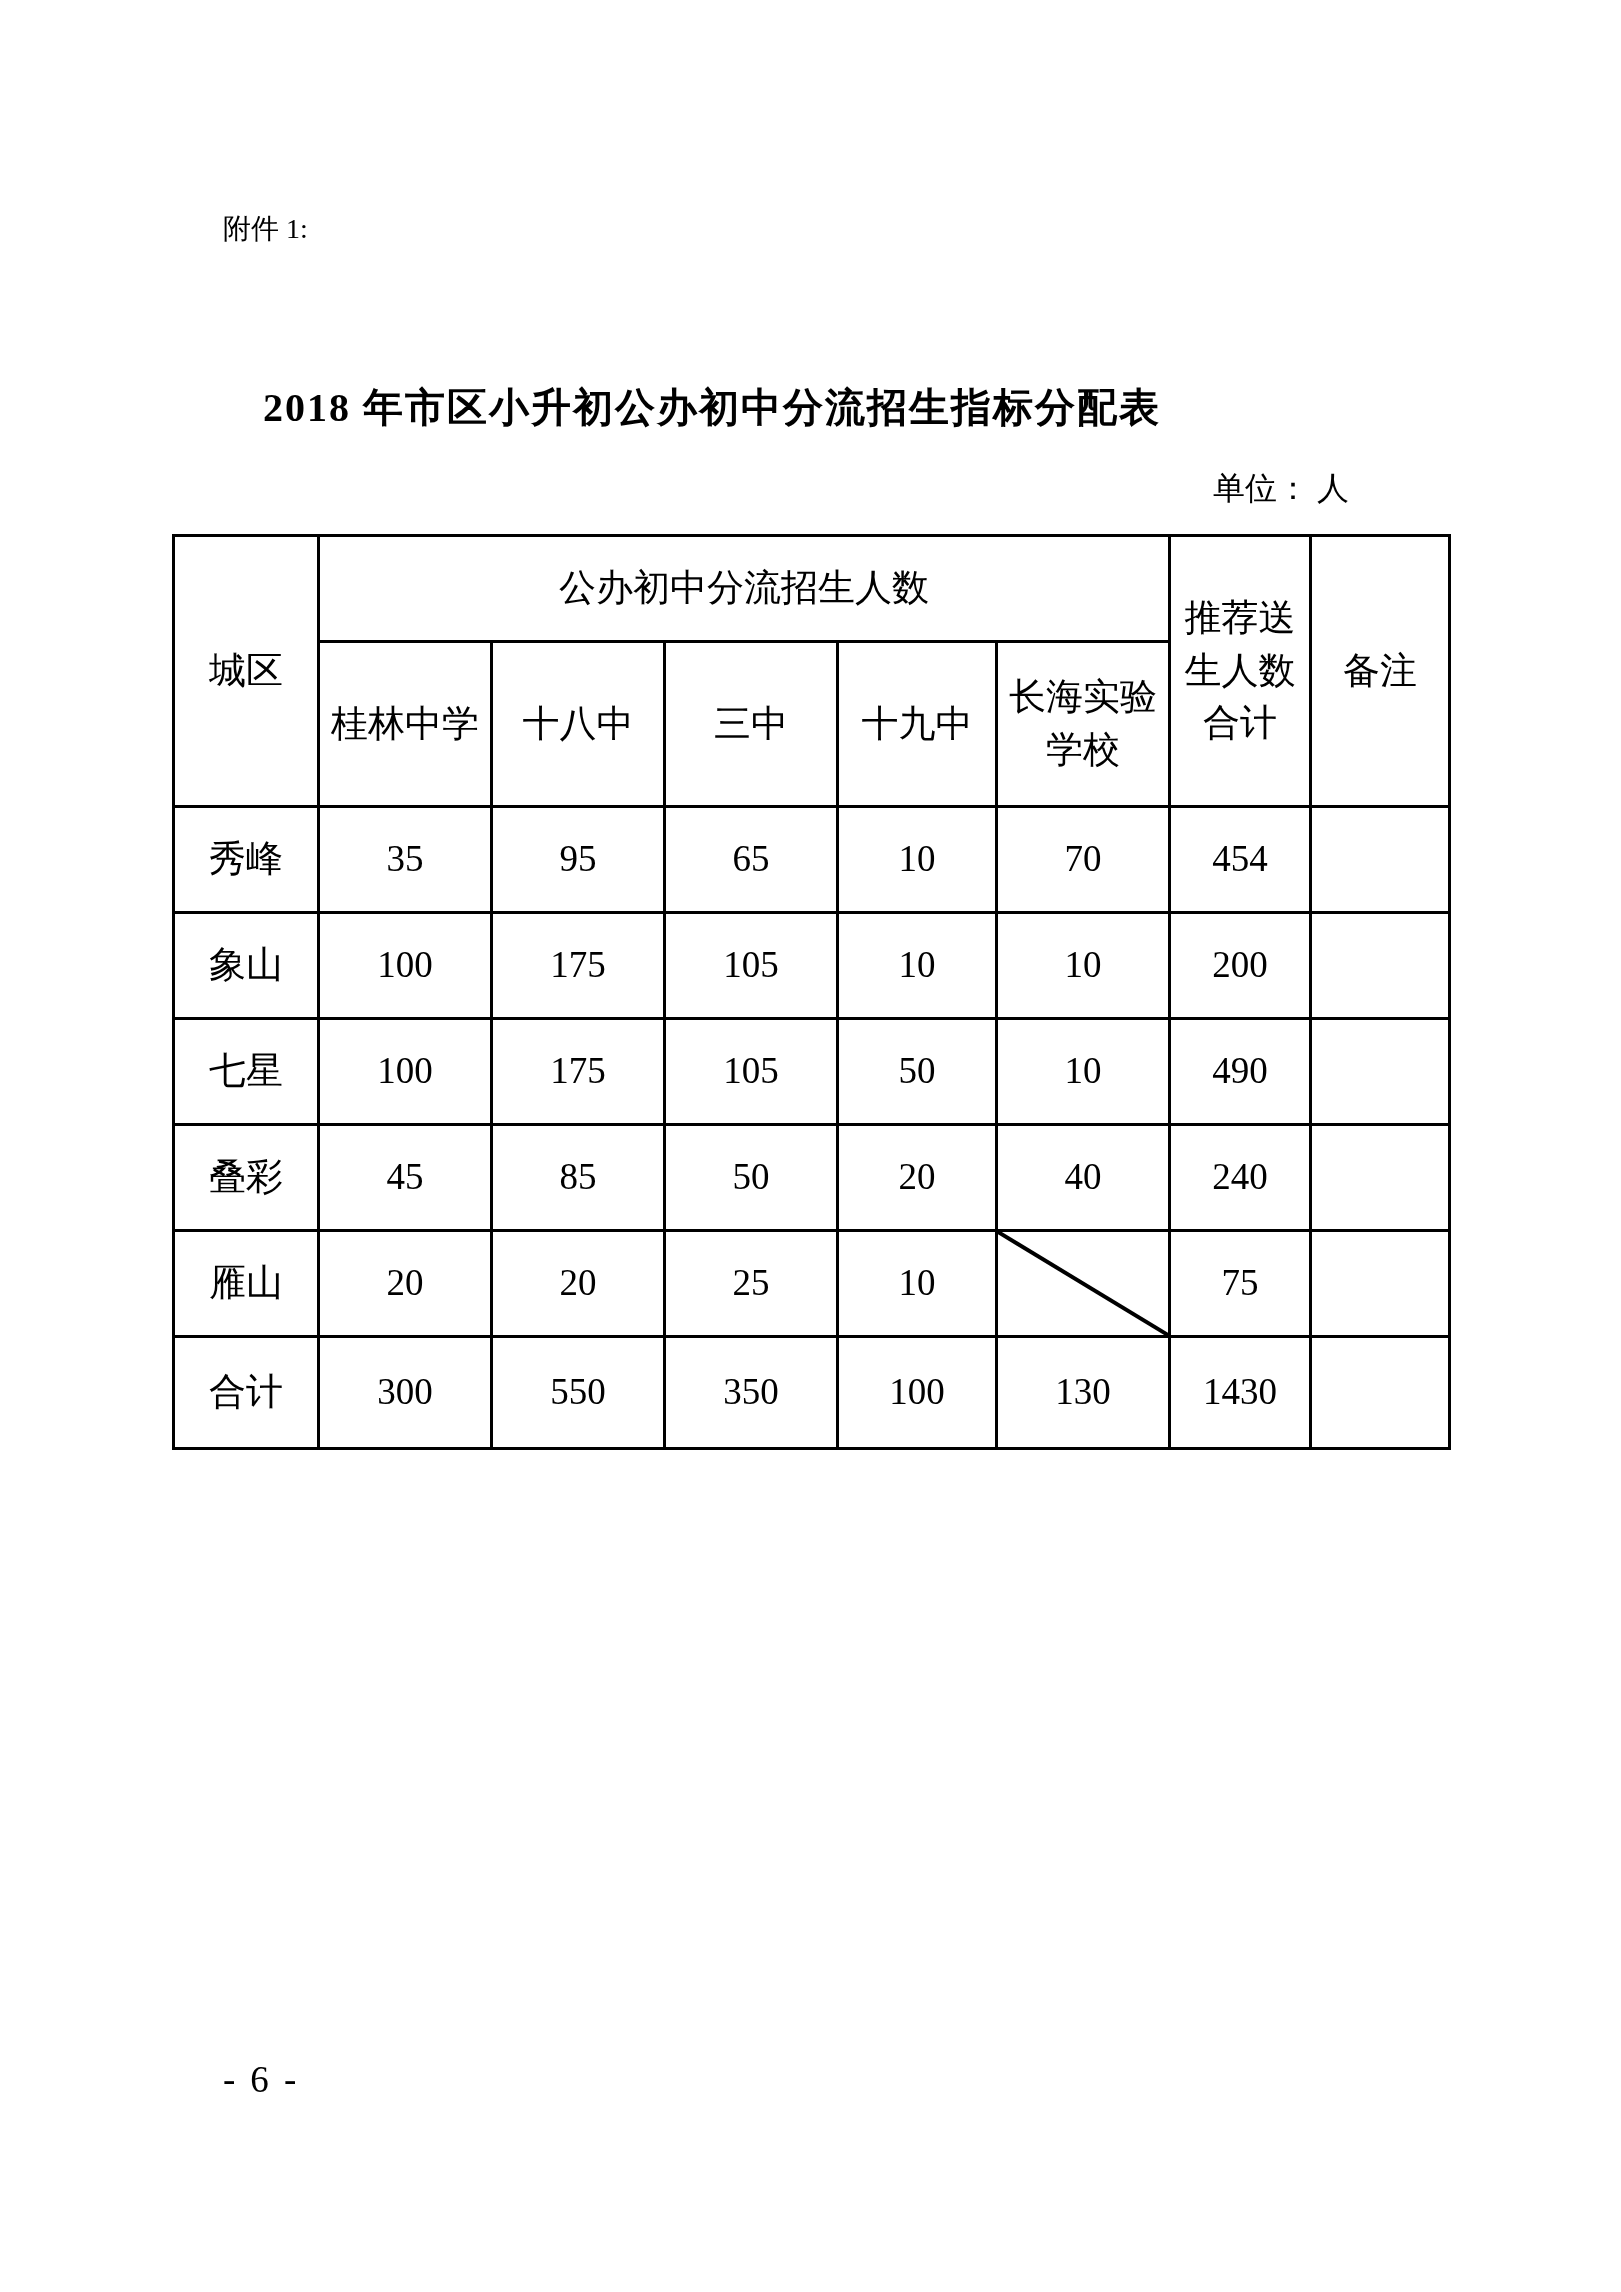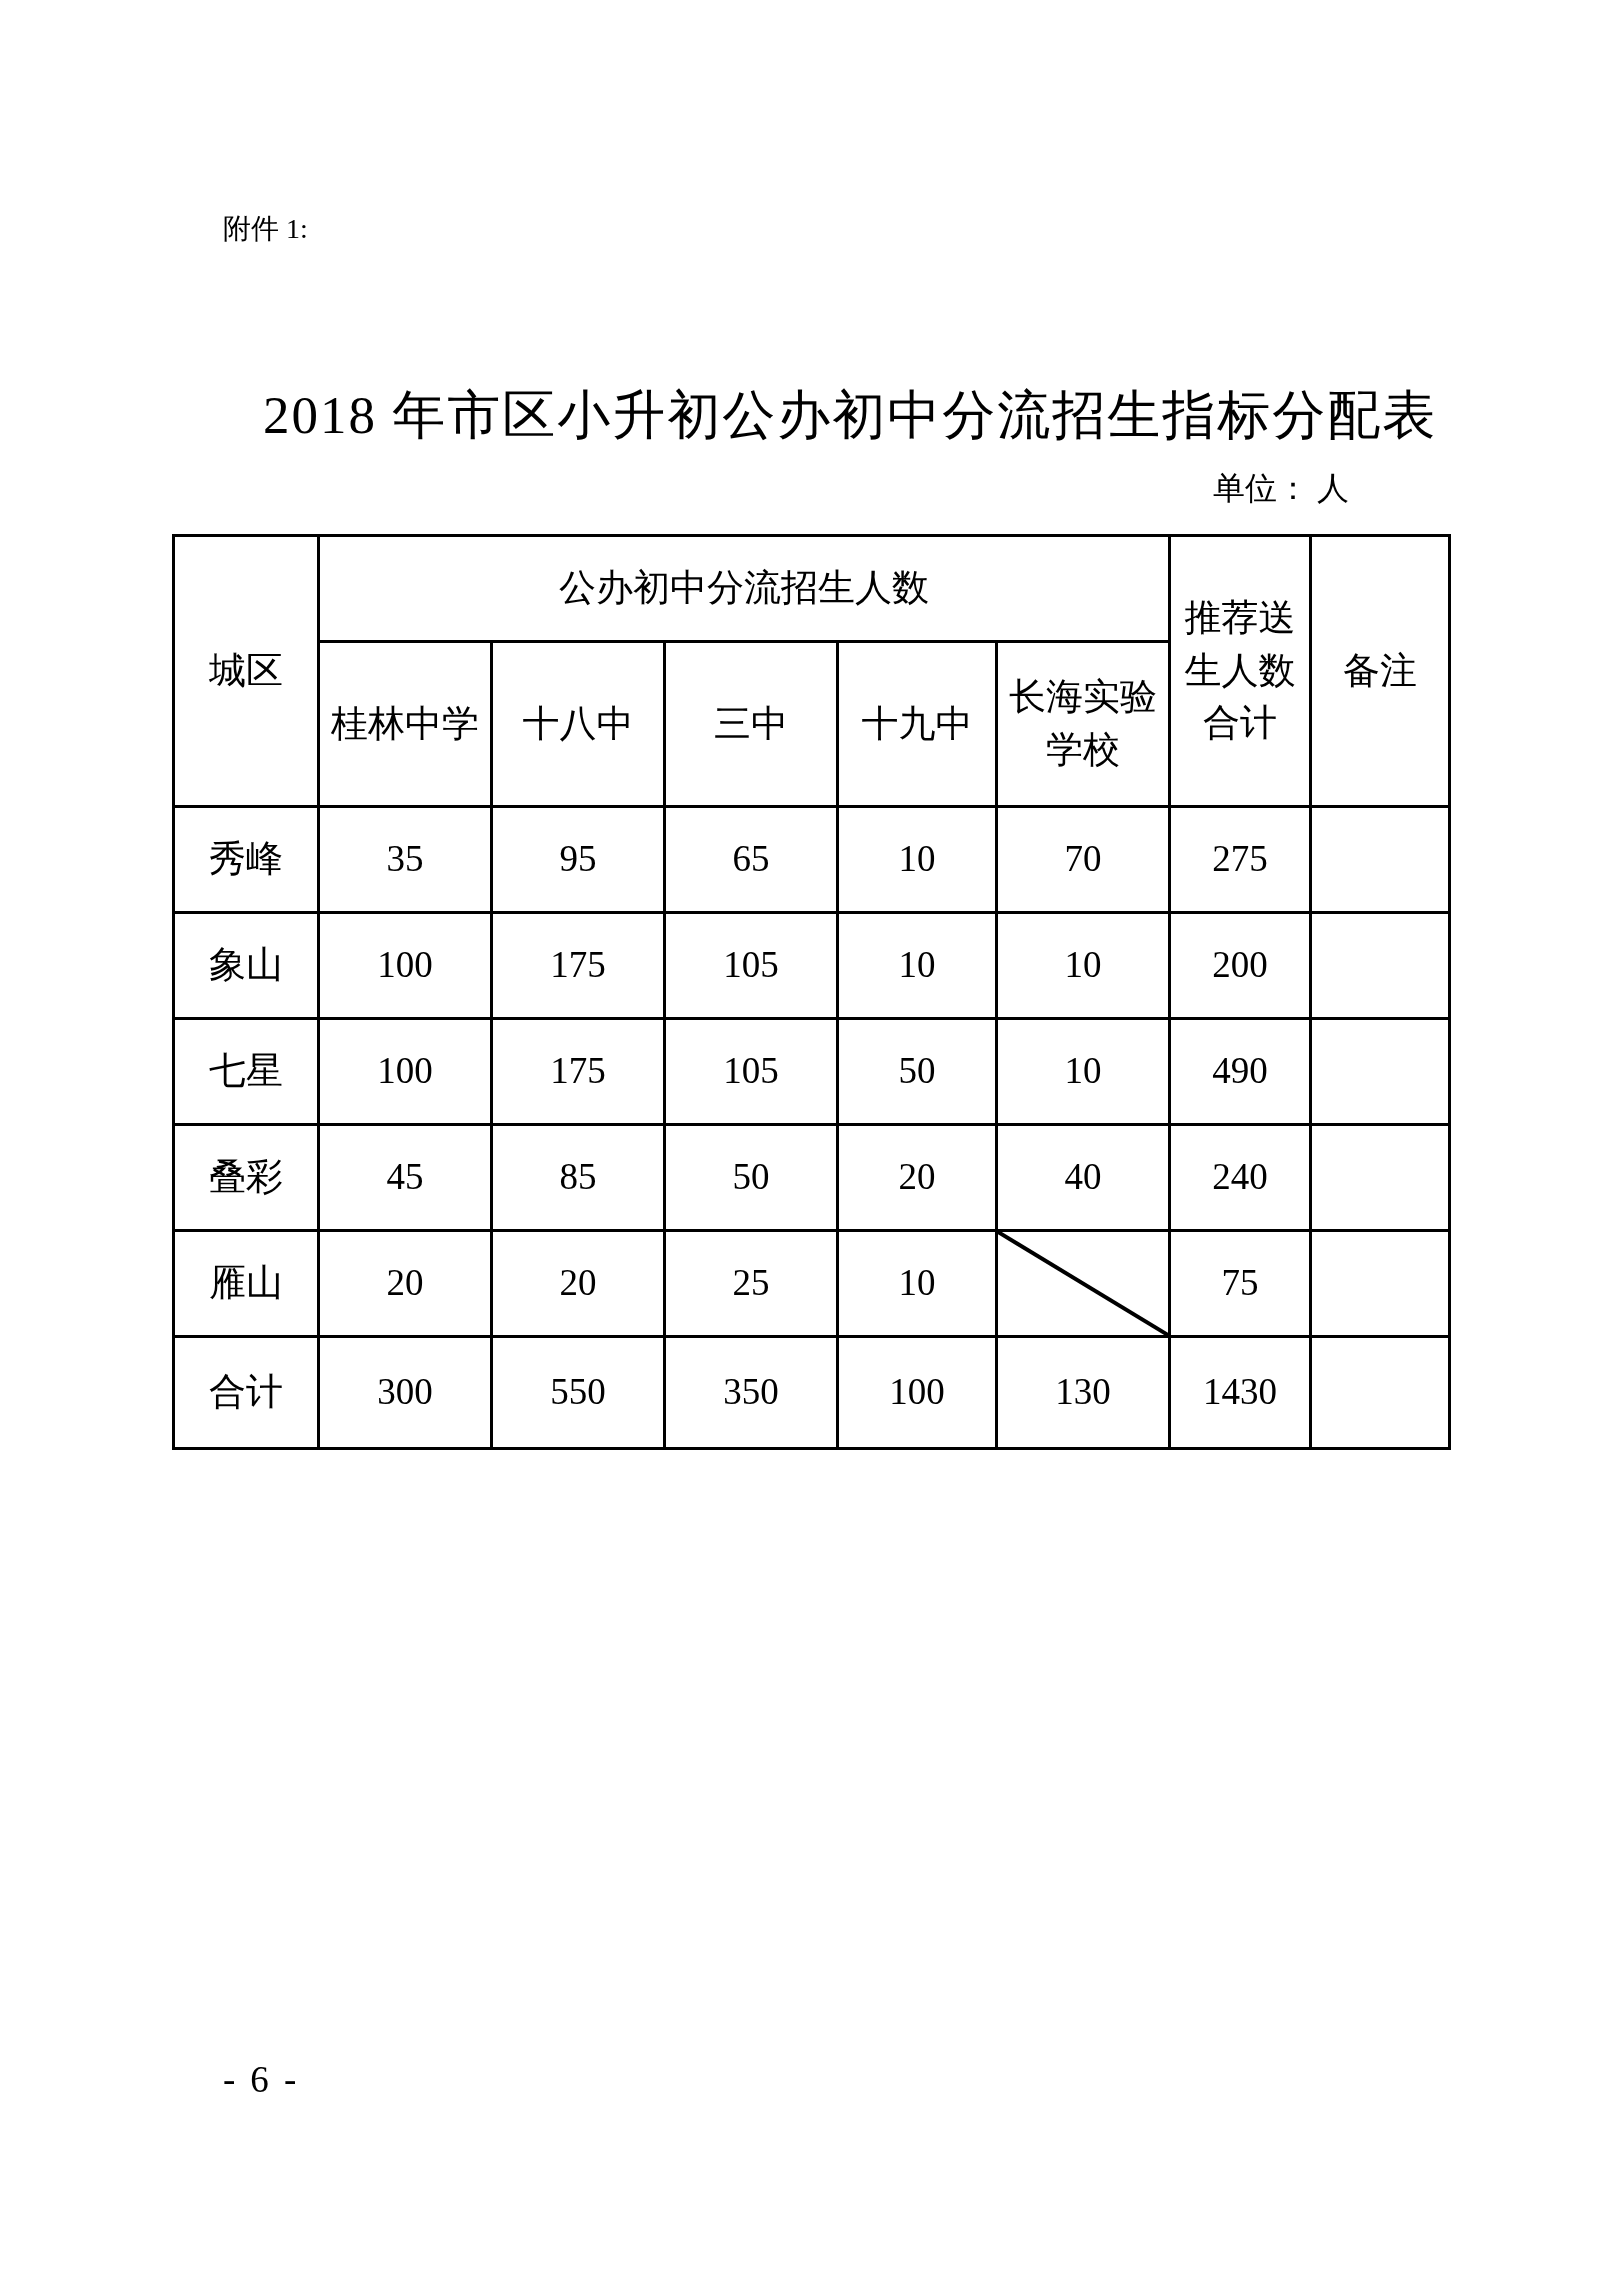--- a/index.html
+++ b/index.html
@@ -17,22 +17,22 @@
     left: 223px;
     top: 212px;
     font-size: 28px;
     line-height: 1.2;
     white-space: nowrap;
   }
   .doc-title {
     position: absolute;
     left: 263px;
     top: 380px;
-    font-size: 53px;
-    font-weight: normal;
+    font-size: 40px;
+    font-weight: bold;
     letter-spacing: 2px;
     white-space: nowrap;
   }
   .unit-label {
     position: absolute;
     top: 467px;
     right: 272px;
     font-size: 32px;
     white-space: nowrap;
   }
@@ -113,21 +113,21 @@
       <td>长海实验学校</td>
     </tr>
 
     <tr class="data-row">
       <td>秀峰</td>
       <td>35</td>
       <td>95</td>
       <td>65</td>
       <td>10</td>
       <td>70</td>
-      <td>275</td>
+      <td>454</td>
       <td></td>
     </tr>
 
     <tr class="data-row">
       <td>象山</td>
       <td>100</td>
       <td>175</td>
       <td>105</td>
       <td>10</td>
       <td>10</td>

